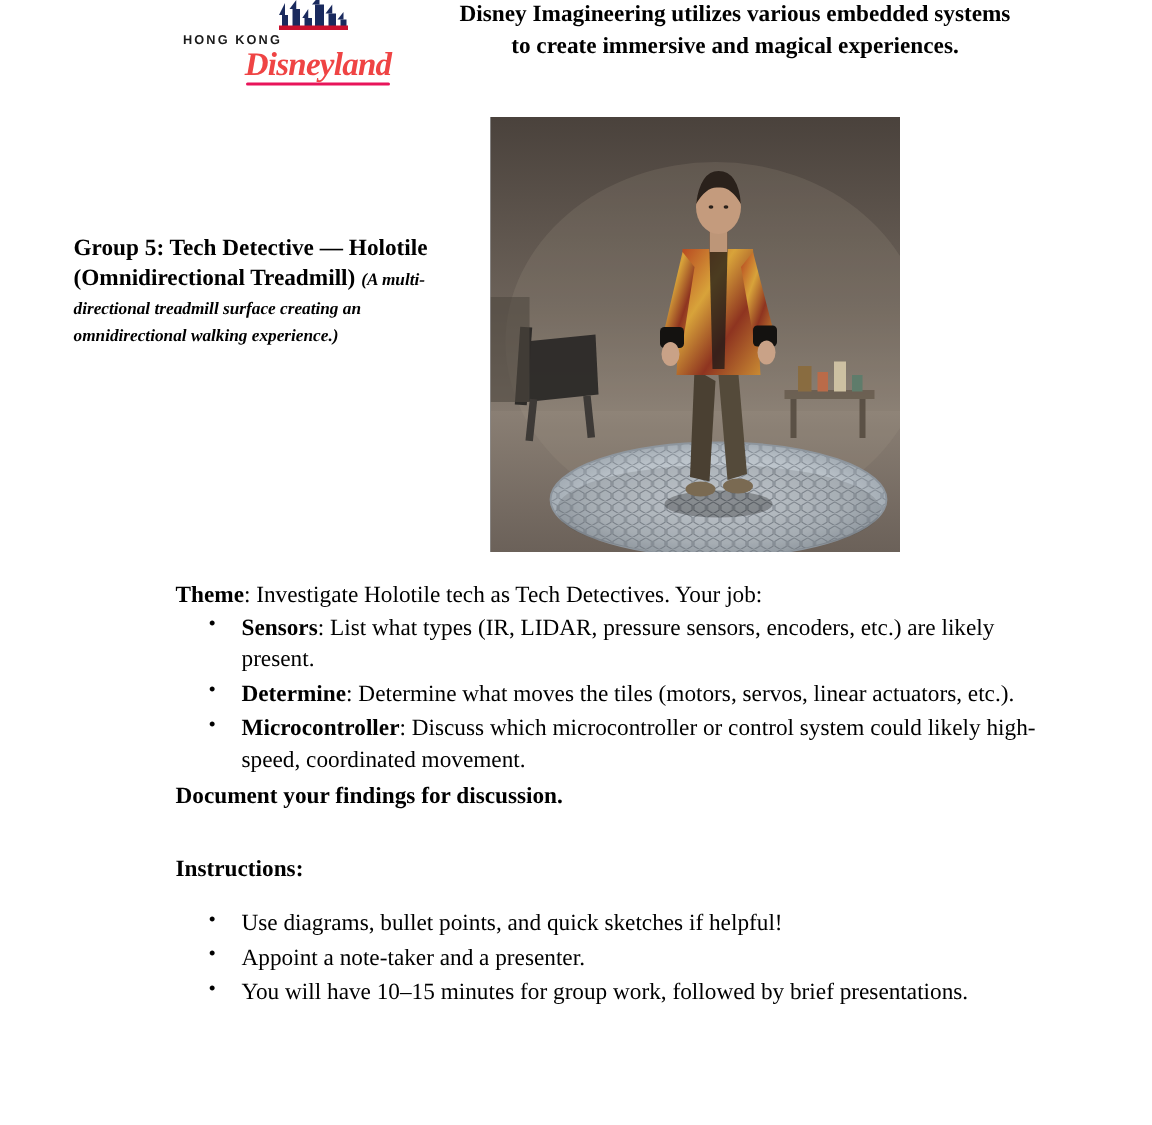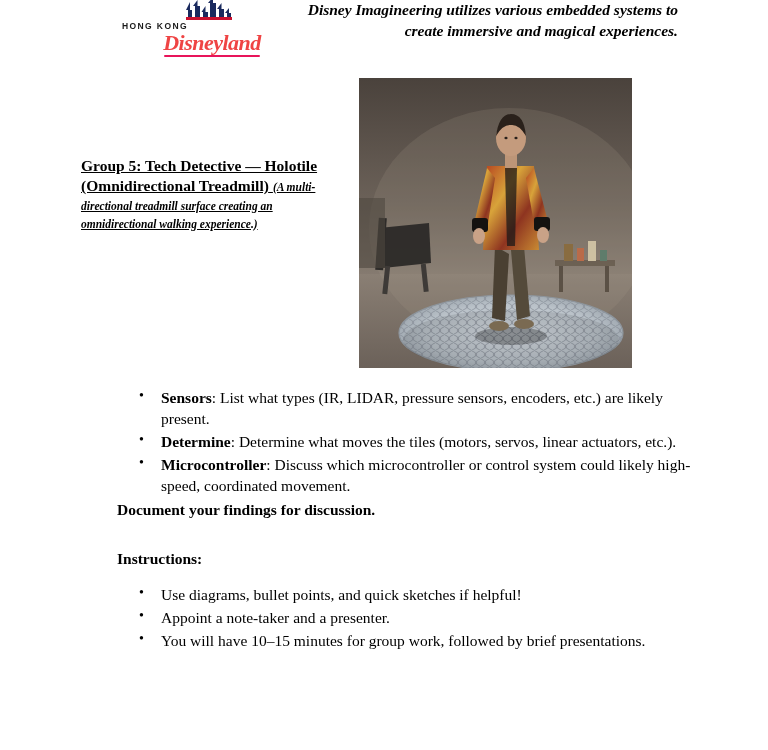--- a/index.html
+++ b/index.html
@@ -63,43 +63,41 @@
   }
   .logo-underline {
     width: 96px;
     height: 2px;
     background: #e8145a;
     margin: 1px auto 0 auto;
     border-radius: 1px;
   }
   .header-tagline {
     flex: 1;
-    text-align: right;
-    font-style: italic;
+    text-align: center;
     font-weight: bold;
     font-size: 15.5px;
     line-height: 1.35;
     padding-top: 0px;
     padding-right: 30px;
     color: #000;
   }
 
   
   .hero {
     display: flex;
     align-items: flex-start;
     padding: 10px 0 0 0;
   }
   .hero-text {
     width: 260px;
     flex: 0 0 260px;
-    padding-left: 81px;
+    padding-left: 49px;
     padding-top: 86px;
     box-sizing: content-box;
-    text-decoration: underline;
   }
   .hero-title {
     font-weight: bold;
     font-size: 15.5px;
     line-height: 1.28;
   }
   .hero-sub {
     font-weight: bold;
     font-style: italic;
     font-size: 11.5px;
@@ -289,20 +287,23 @@
             <ellipse cx="157" cy="60" rx="1.6" ry="1.2" fill="#2a211b"></ellipse>
           </g>
 
           <rect x="0" y="0" width="273" height="290" fill="none"></rect>
         </svg>
       </div>
     </div>
   </div>
 
   <div class="body-text">
+    <p class="para">
+      <span class="bold">Theme</span><span>: Investigate Holotile tech as Tech Detectives. Your job:</span>
+    </p>
 
     <ul class="bullets">
       <li>
         <span class="bold">Sensors</span><span>: List what types (IR, LIDAR, pressure sensors, encoders, etc.) are likely present.</span>
       </li>
       <li>
         <span class="bold">Determine</span><span>: Determine what moves the tiles (motors, servos, linear actuators, etc.).</span>
       </li>
       <li>
         <span class="bold">Microcontroller</span><span>: Discuss which microcontroller or control system could likely high-speed, coordinated movement.</span>

